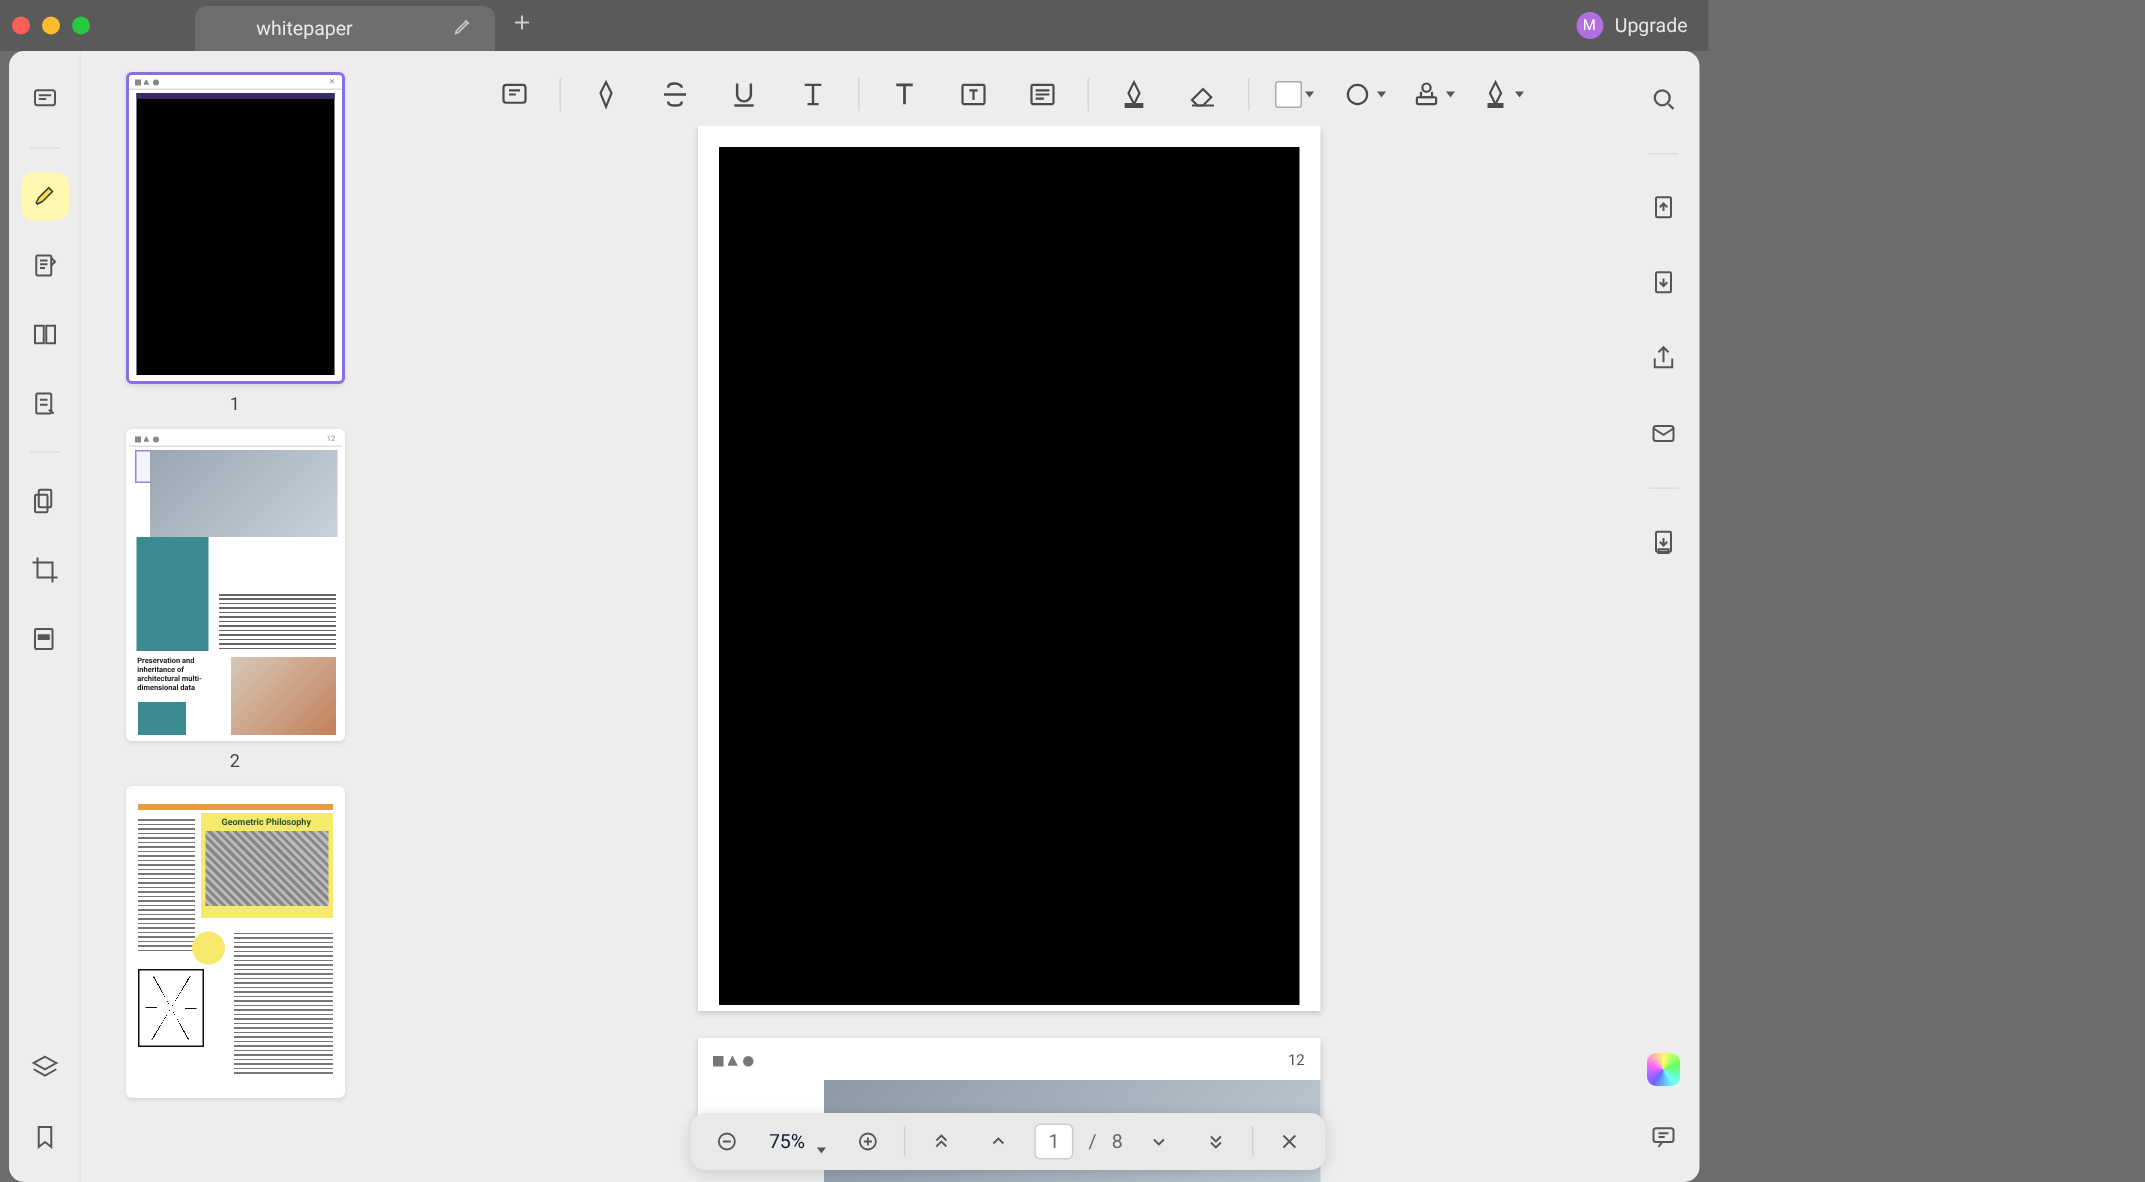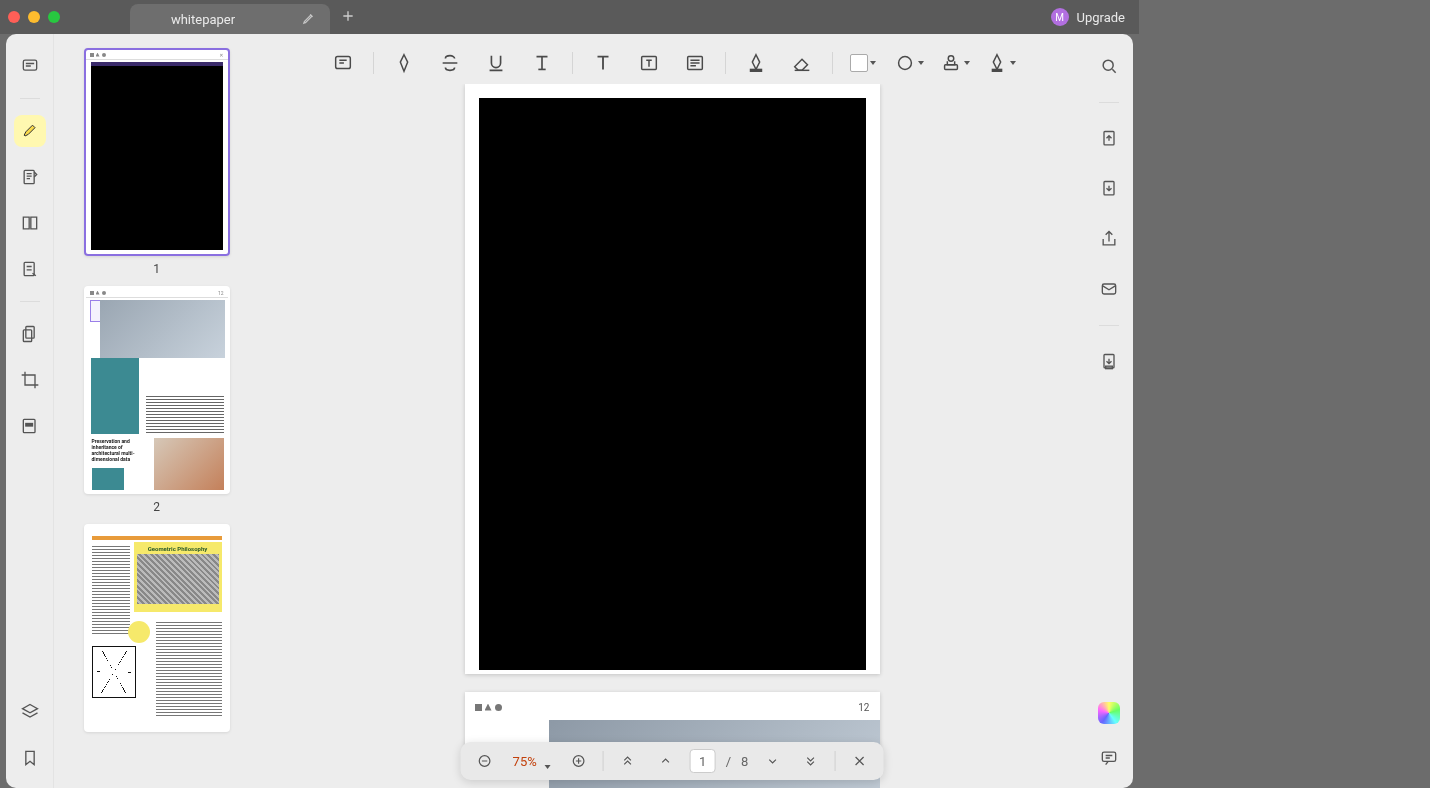--- a/index.html
+++ b/index.html
@@ -88,21 +88,21 @@
   .right-rail { width:48px; display:flex; flex-direction:column; align-items:center; padding-top:18px; gap:22px; color:#555; }
   .right-rail .rail-btn svg{width:20px;height:20px;}
   .right-rail-bottom{margin-top:auto;display:flex;flex-direction:column;gap:20px;padding-bottom:16px;align-items:center;}
   .colourful{background:conic-gradient(#ff6,#6f6,#6ff,#66f,#f6f,#ff6);border-radius:6px;width:22px;height:22px;}
   .right-rail .rail-divider{width:20px;height:1px;background:#dcdcdc;}
 
   
   .bottom-bar { position:absolute; left:50%; transform:translateX(-50%); bottom:8px; background:#e9e9e9; border-radius:10px; box-shadow:0 2px 10px rgba(0,0,0,.15); height:38px; display:flex; align-items:center; padding:0 10px; gap:10px; }
   .bb-btn{ width:28px;height:28px;display:flex;align-items:center;justify-content:center;color:#555;cursor:pointer; }
   .bb-btn svg{width:16px;height:16px;}
-  .zoom-val{ display:flex; align-items:flex-end; gap:6px; font-size:13px; color:#c2410c; padding:0 4px;}
+  .zoom-val{ display:flex; align-items:flex-end; gap:6px; font-size:13px; color:#0f172a; padding:0 4px;}
   .bb-sep{width:1px;height:20px;background:#d0d0d0;}
   .page-field{ width:26px; height:24px; background:#fff; border:1px solid #ccc; border-radius:4px; display:flex; align-items:center; justify-content:center; font-size:13px; color:#666;}
   .page-of{ font-size:13px; color:#666; }
 
   
   .thumb2 .selected-band{position:absolute;top:12px;left:4px;right:4px;height:22px;border:1px solid #9a7fe8;background:rgba(154,127,232,.1);} 
 </style>
 </head>
 <body>
 

